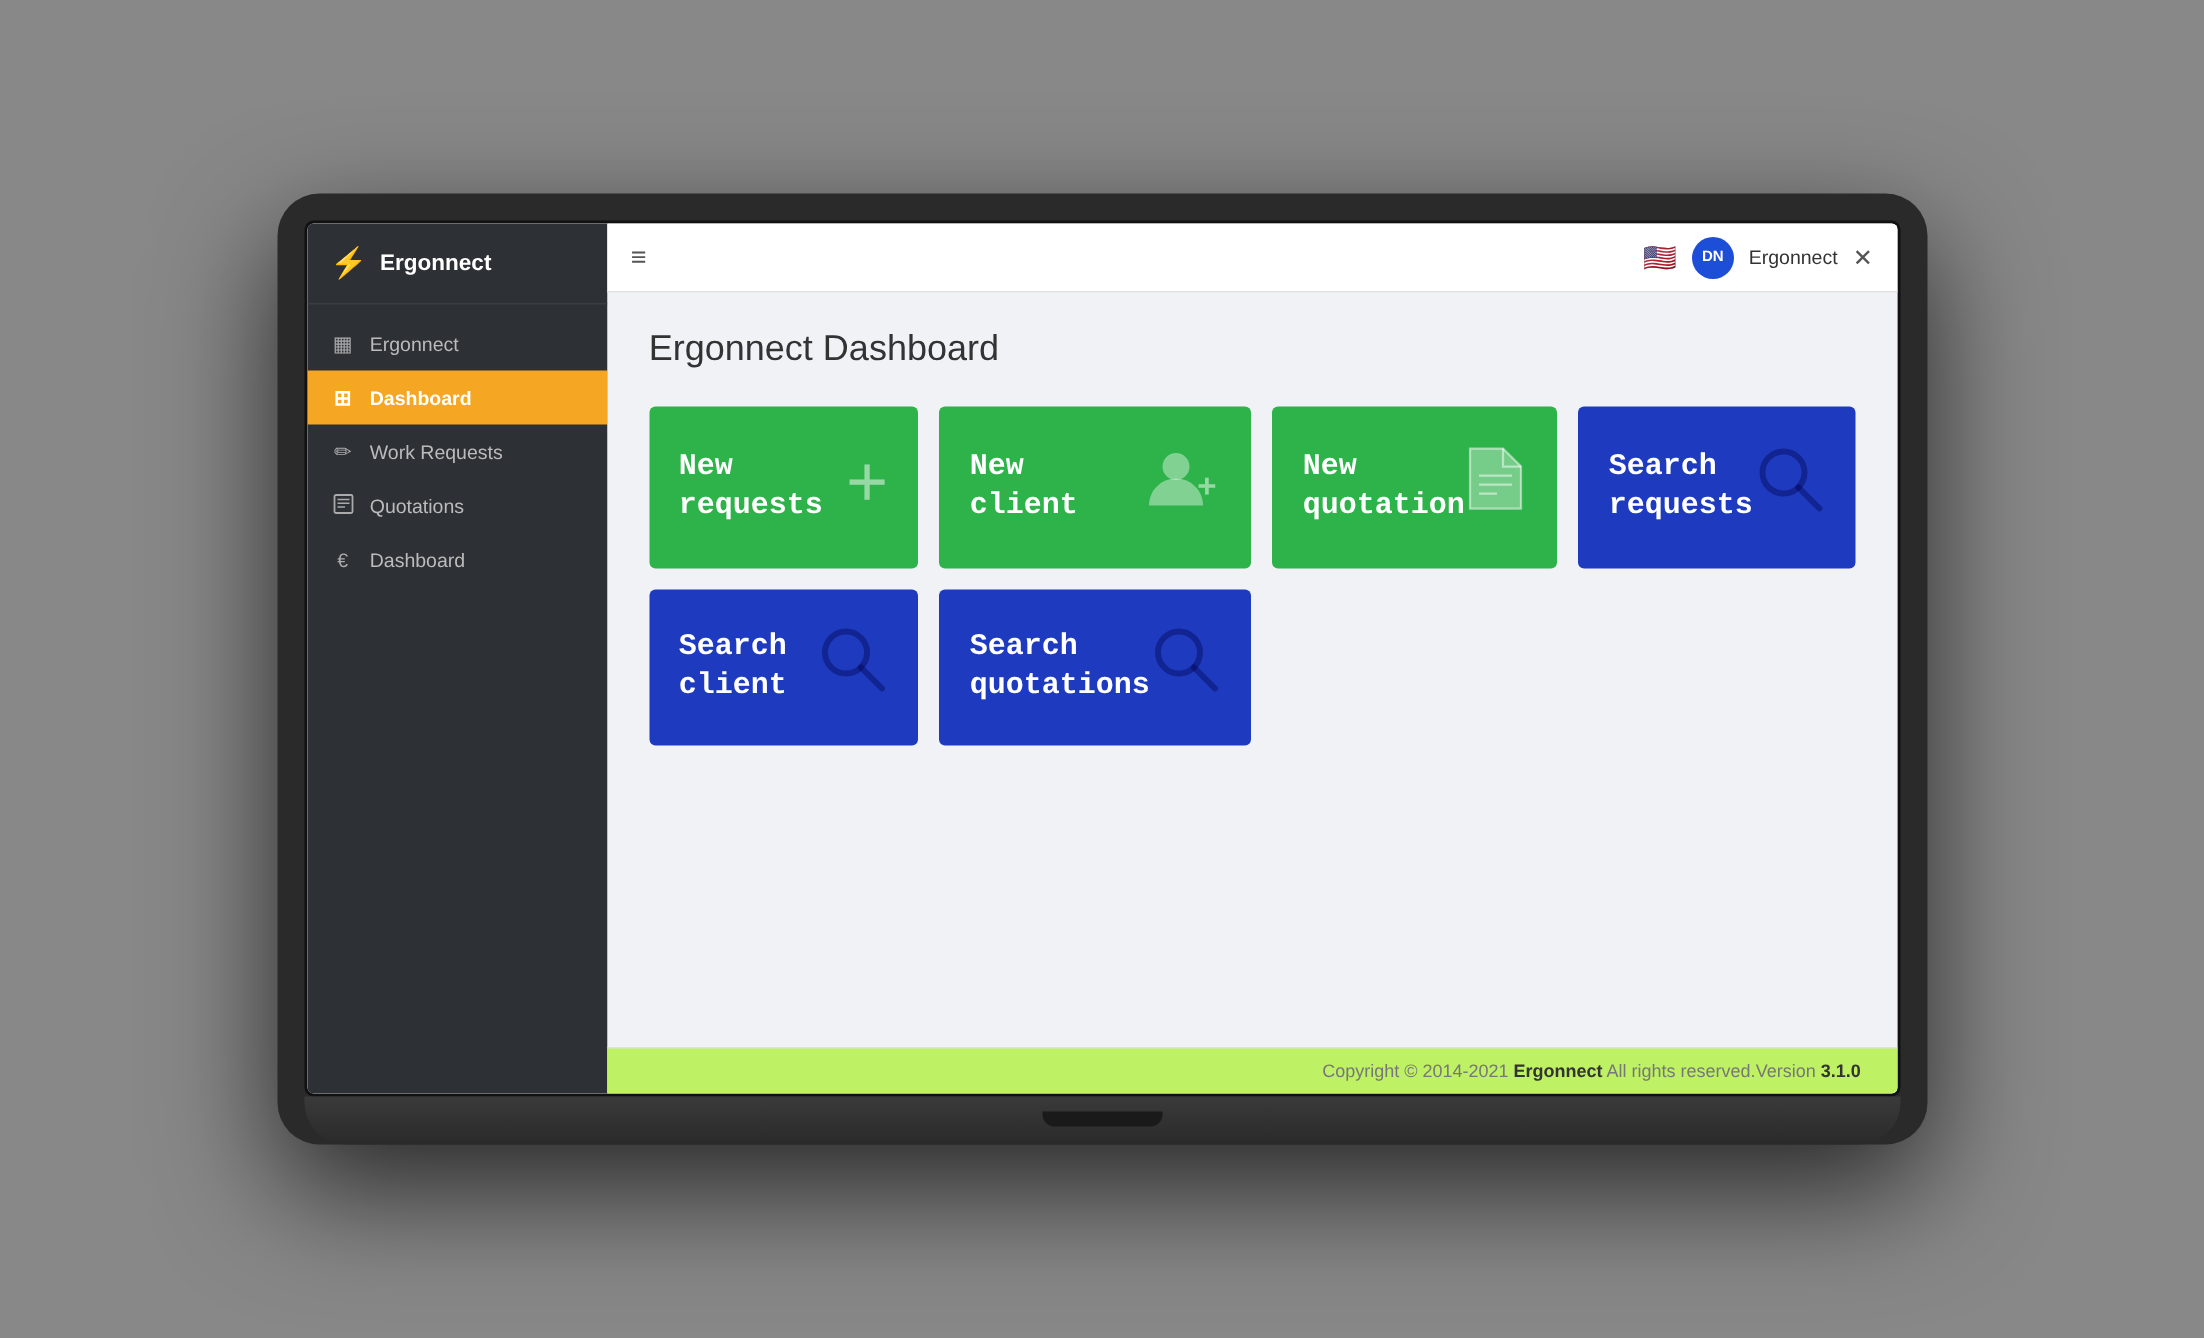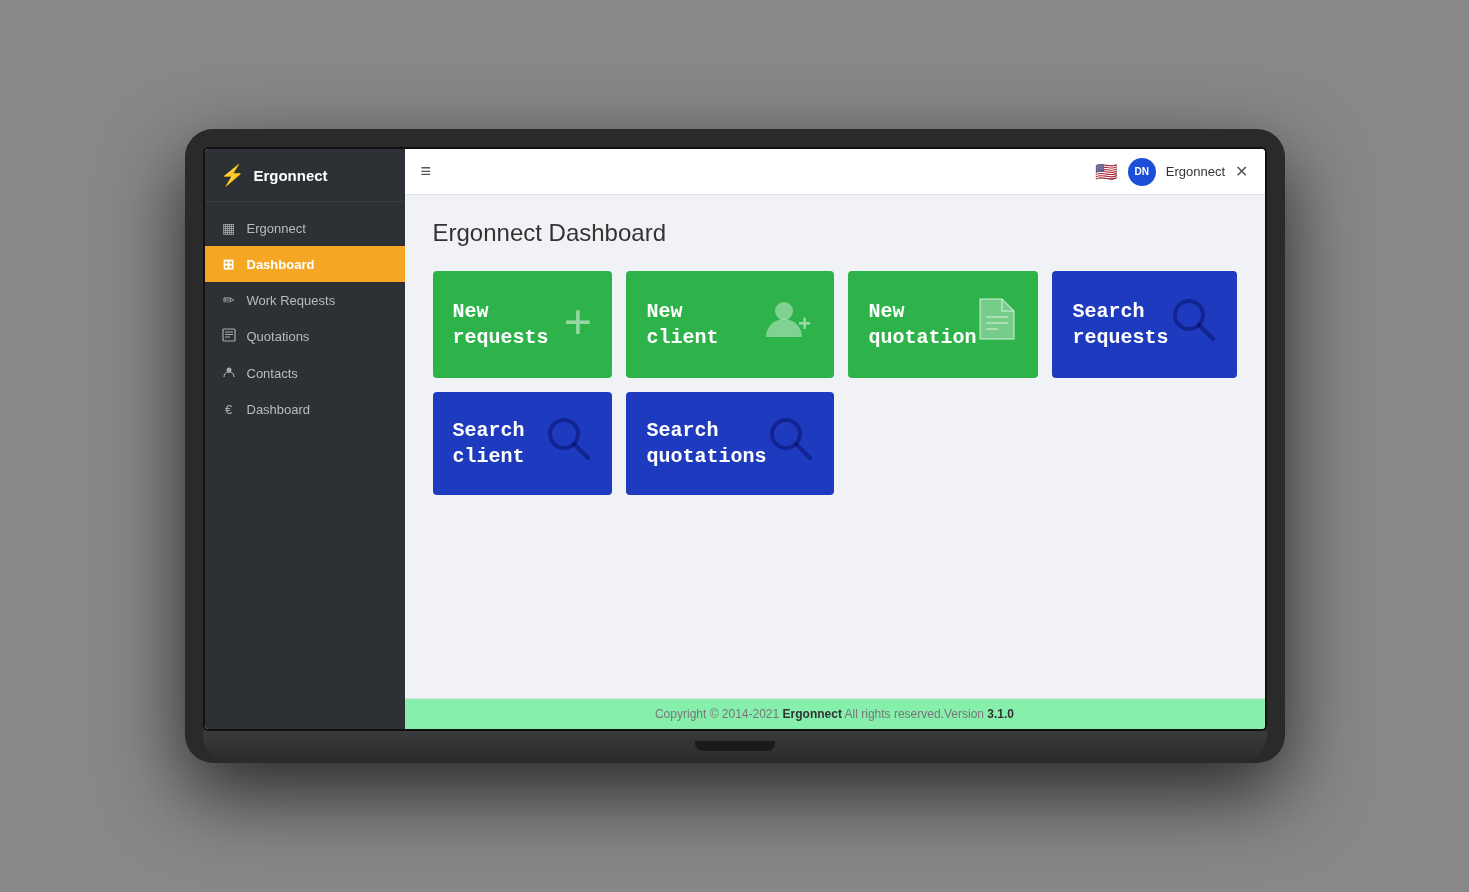--- a/index.html
+++ b/index.html
@@ -226,25 +226,25 @@
       line-height: 1.3;
     }
 
     .card-icon {
       font-size: 38px;
       color: rgba(255,255,255,0.5);
     }
 
     
     .footer {
-      background: #86efac;
+      background: #bef264;
       border-top: 1px solid #e0e0e0;
       padding: 8px 24px;
       display: flex;
-      justify-content: center;
+      justify-content: flex-end;
       align-items: center;
       font-size: 12px;
       color: #777;
     }
 
     .footer-copyright strong {
       color: #333;
     }
 
     .footer-version strong {
@@ -285,29 +285,20 @@
               <svg width="14" height="14" viewBox="0 0 14 14" fill="currentColor">
                 <rect x="1" y="1" width="12" height="12" rx="1" fill="none" stroke="#aaa" stroke-width="1.2"></rect>
                 <line x1="3" y1="4" x2="11" y2="4" stroke="#aaa" stroke-width="1"></line>
                 <line x1="3" y1="6.5" x2="11" y2="6.5" stroke="#aaa" stroke-width="1"></line>
                 <line x1="3" y1="9" x2="8" y2="9" stroke="#aaa" stroke-width="1"></line>
               </svg>
             </span>
             <span>Quotations</span>
           </div>
 
-          <div class="nav-item">
-            <span class="nav-icon">
-              <svg width="14" height="14" viewBox="0 0 14 14" fill="#aaa">
-                <circle cx="7" cy="5" r="2.5"></circle>
-                <path d="M2 12c0-2.8 2.2-5 5-5s5 2.2 5 5" fill="none" stroke="#aaa" stroke-width="1.2"></path>
-              </svg>
-            </span>
-            <span>Contacts</span>
-          </div>
 
           <div class="nav-item">
             <span class="nav-icon" style="color:#aaa;font-size:13px;">€</span>
             <span>Dashboard</span>
           </div>
 
 
         </div>
       </div>
 

